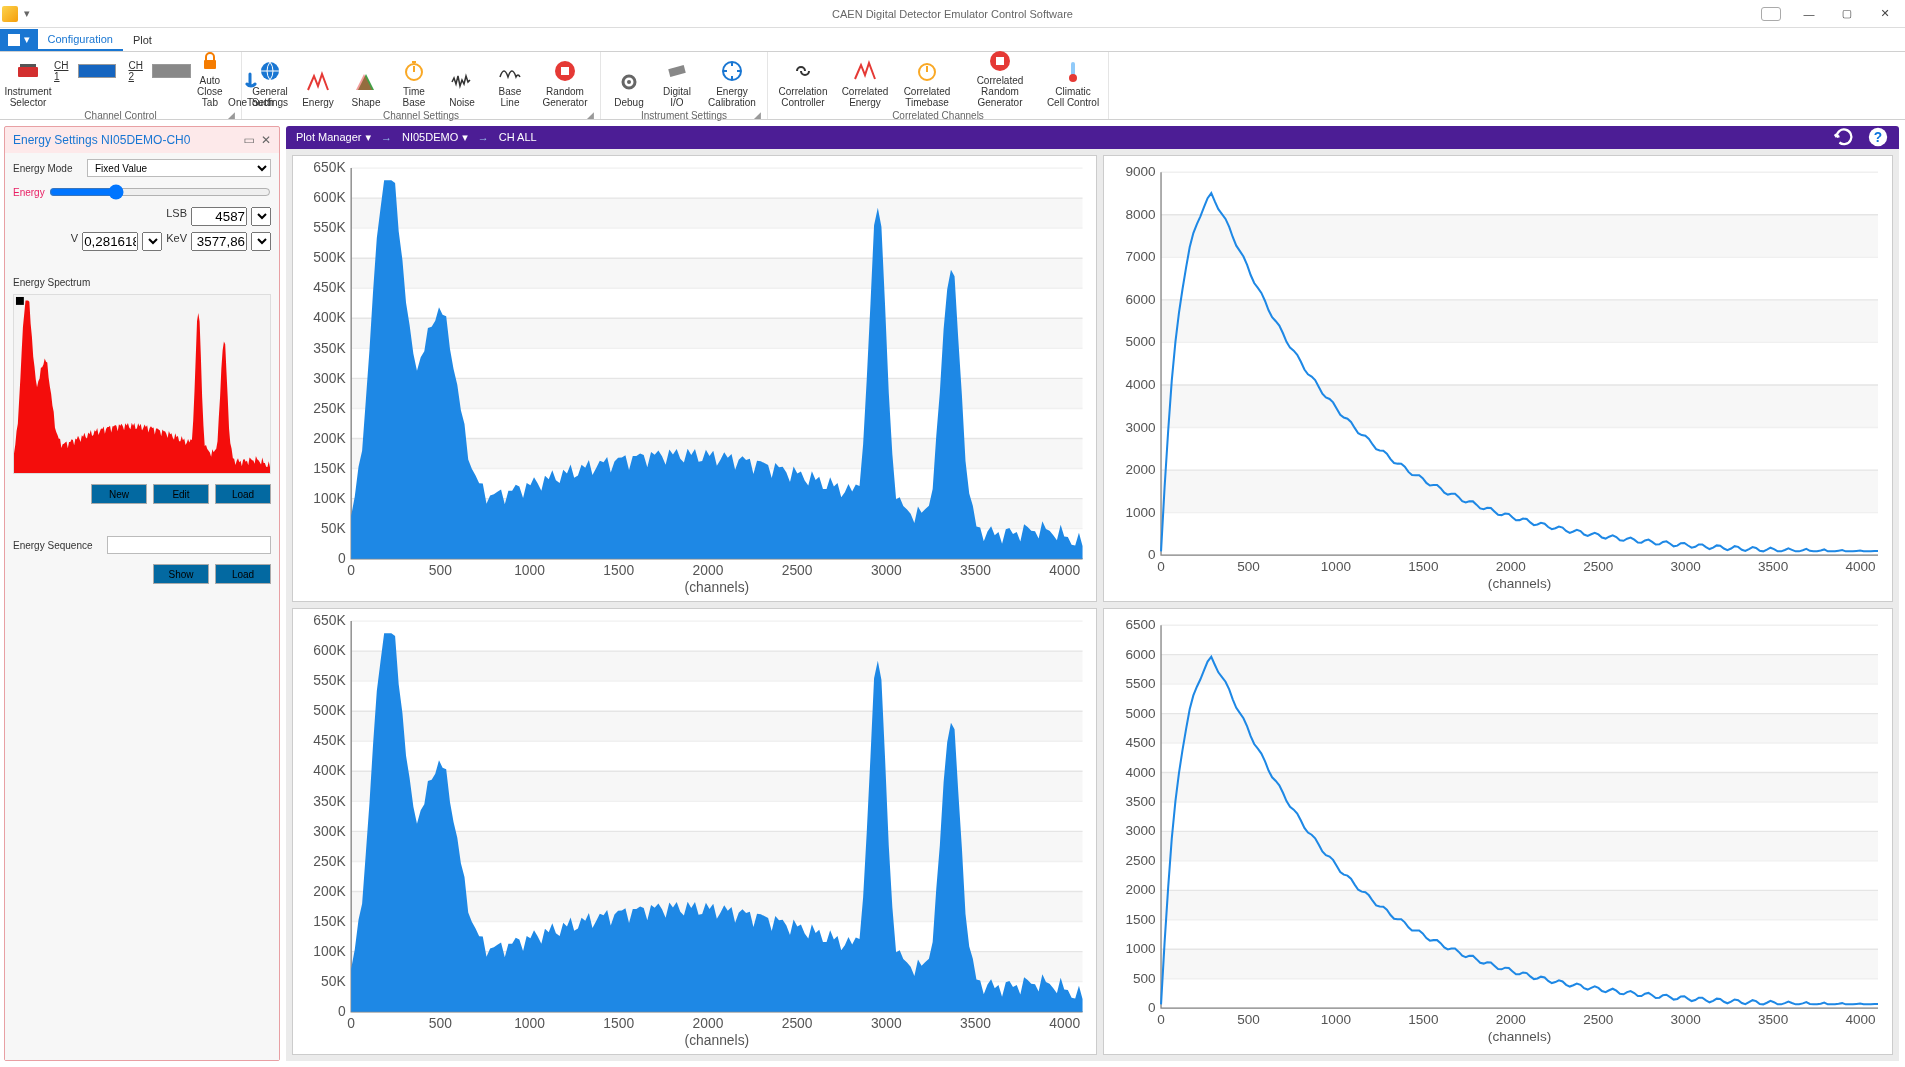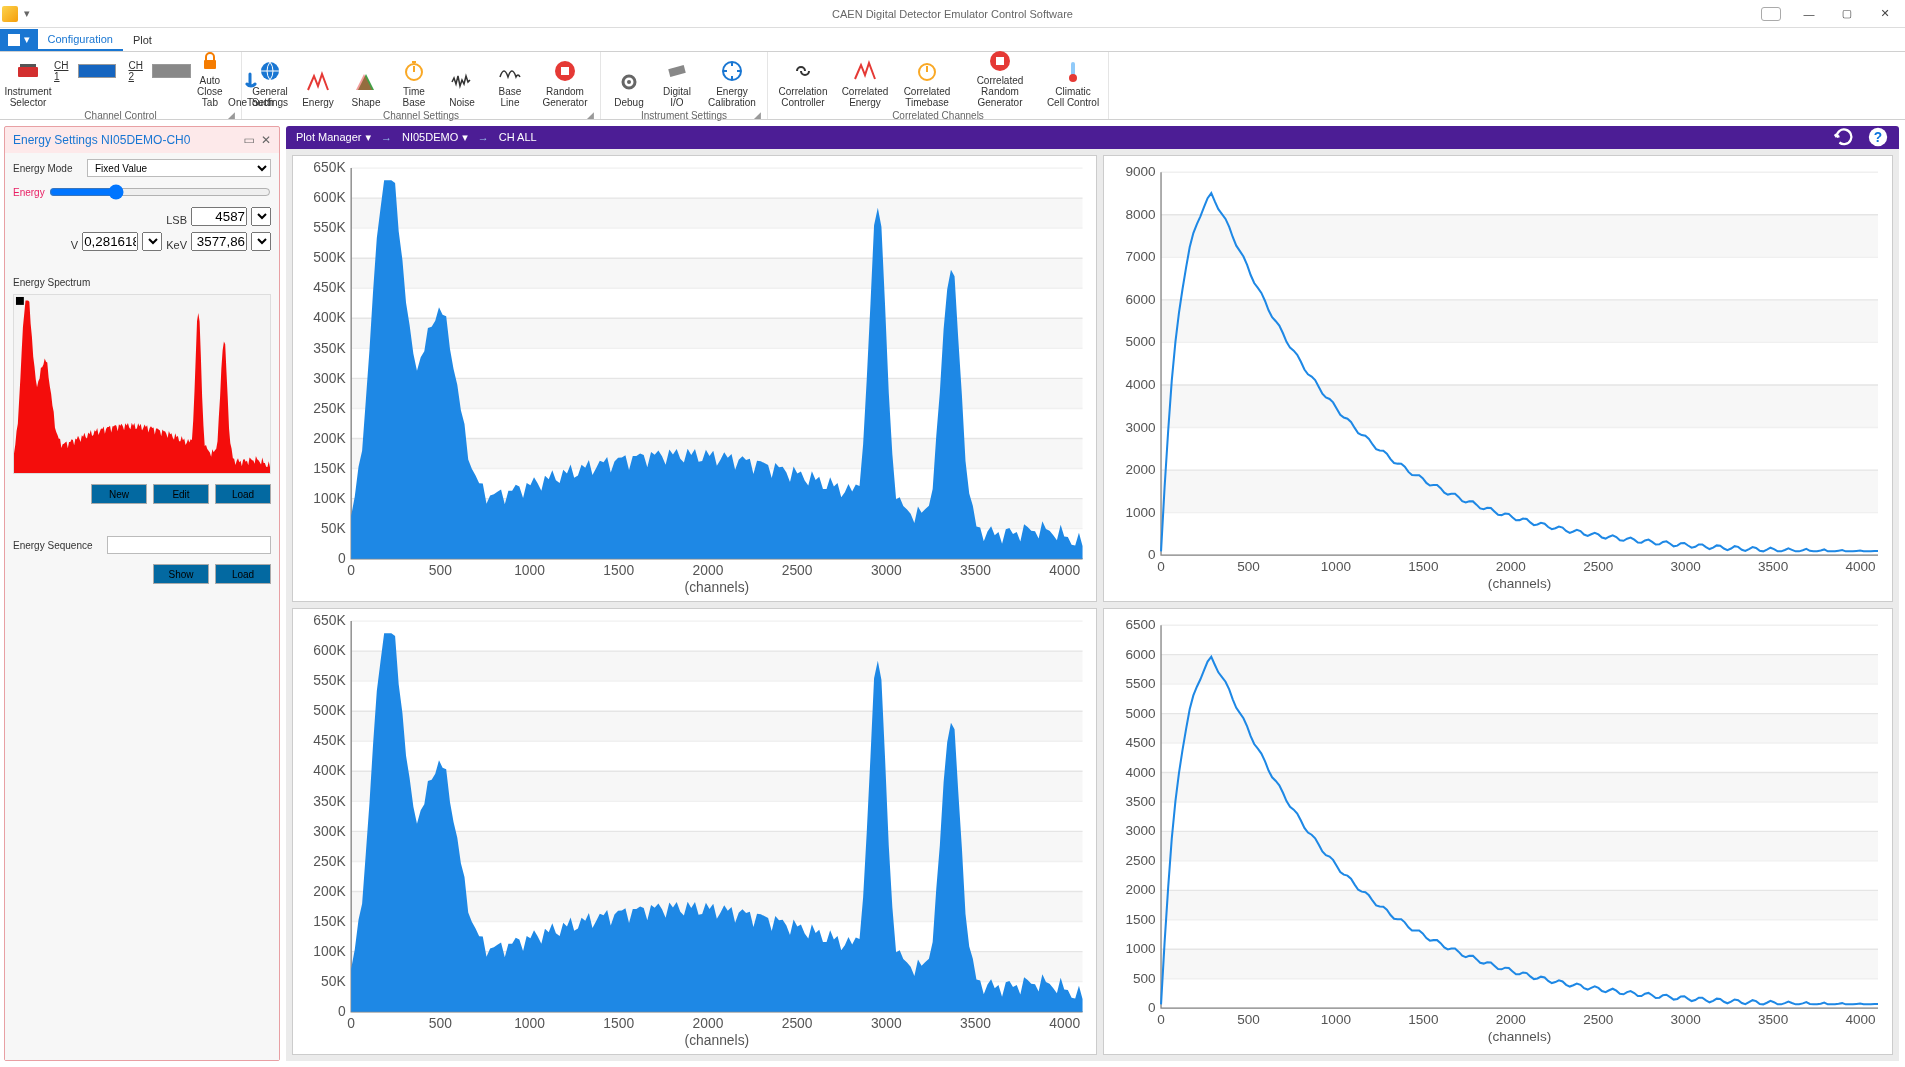--- a/index.html
+++ b/index.html
@@ -41,21 +41,21 @@
 .side-panel { width: 276px; background: #fde9ea; border: 1px solid #e8a0a4; margin: 6px 4px; border-radius: 2px; display: flex; flex-direction: column; }
 .side-panel .panel-title { color: #1976d2; padding: 6px 8px; font-size: 12px; display: flex; justify-content: space-between; align-items: center; }
 .side-panel .panel-title .controls { display: flex; gap: 6px; color: #666; }
 .side-panel .body { background: #f7f7f7; flex: 1; padding: 6px 8px; display: flex; flex-direction: column; gap: 6px; }
 .form-row { display: flex; align-items: center; gap: 4px; font-size: 10px; }
 .form-row .lbl { width: 70px; }
 .form-row select, .form-row input { font-size: 10px; border: 1px solid #bbb; background: #fff; padding: 1px 3px; height: 18px; }
 .slider-row { display: flex; align-items: center; }
 .slider-row input[type=range] { flex: 1; }
 .energy-label { color: #e91e63; font-size: 10px; }
-.input-group { display: flex; justify-content: flex-end; gap: 4px; align-items: flex-end; }
+.input-group { display: flex; justify-content: flex-end; gap: 4px; align-items: flex-start; }
 .input-group input { width: 56px; text-align: right; }
 .input-group select { width: 20px; }
 
 .mini-chart { width: 100%; height: 180px; background: #f5f5f5; border: 1px solid #ddd; }
 .btn-row { display: flex; justify-content: flex-end; gap: 6px; margin-top: 4px; }
 .btn-row button { width: 56px; height: 20px; font-size: 10px; border: 1px solid #aaa; background: #0369a1; cursor: pointer; }
 
 
 .plot-area { flex: 1; display: flex; flex-direction: column; padding: 6px 6px 6px 2px; }
 .plot-header { background: #4c1d95; color: #fff; height: 30px; display: flex; align-items: center; justify-content: space-between; padding: 0 10px; border-radius: 3px 3px 0 0; }

